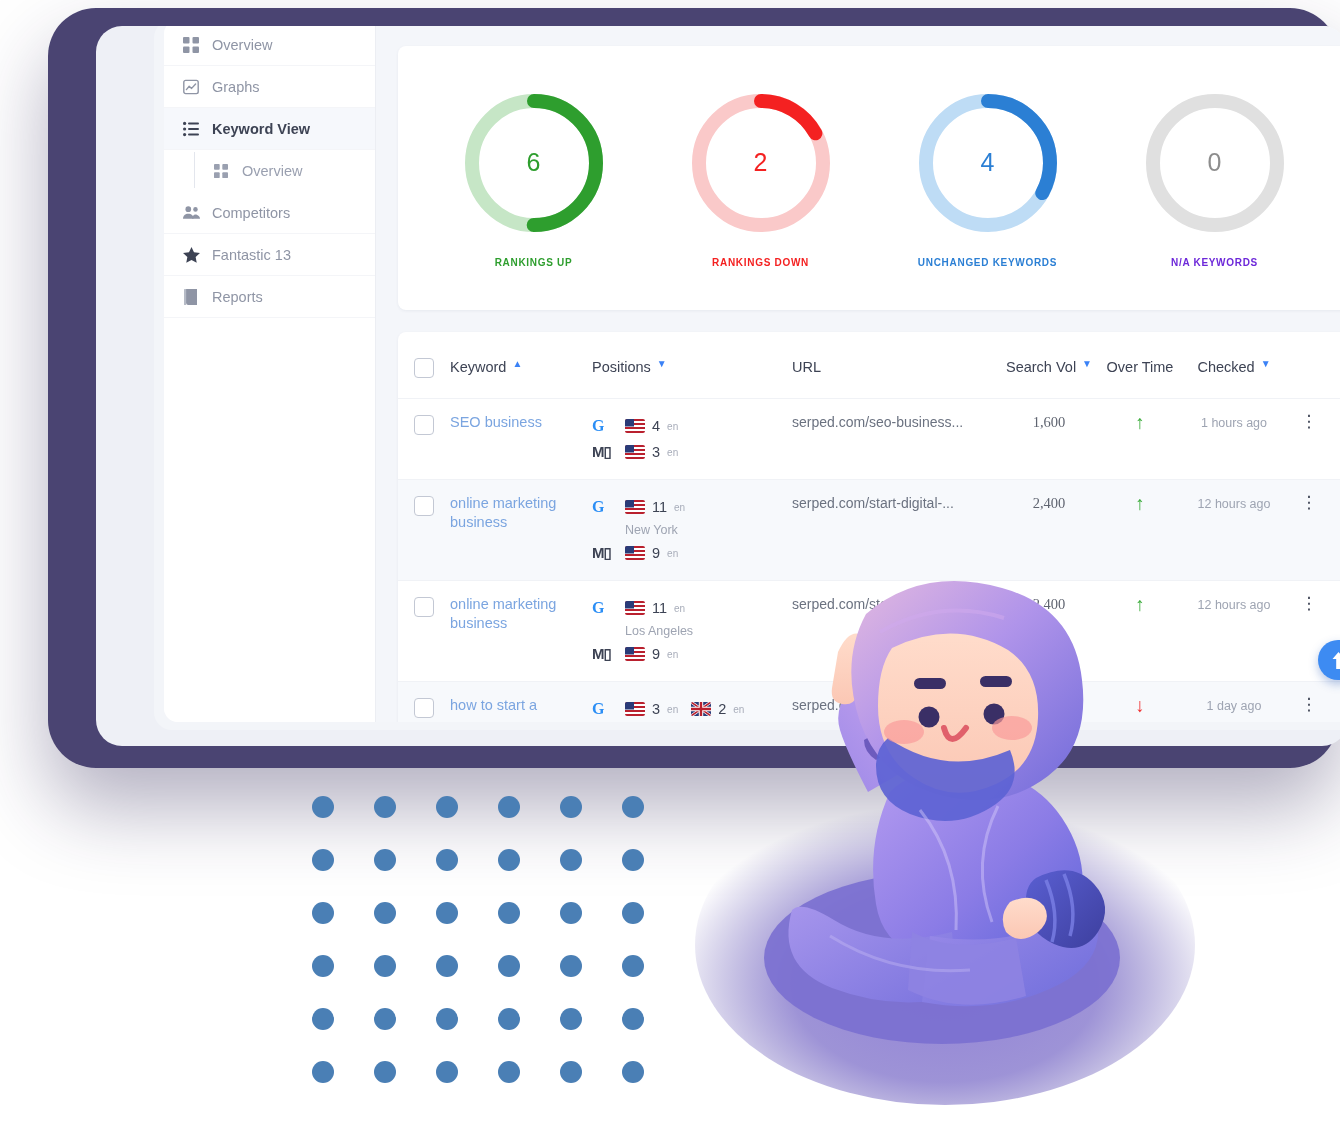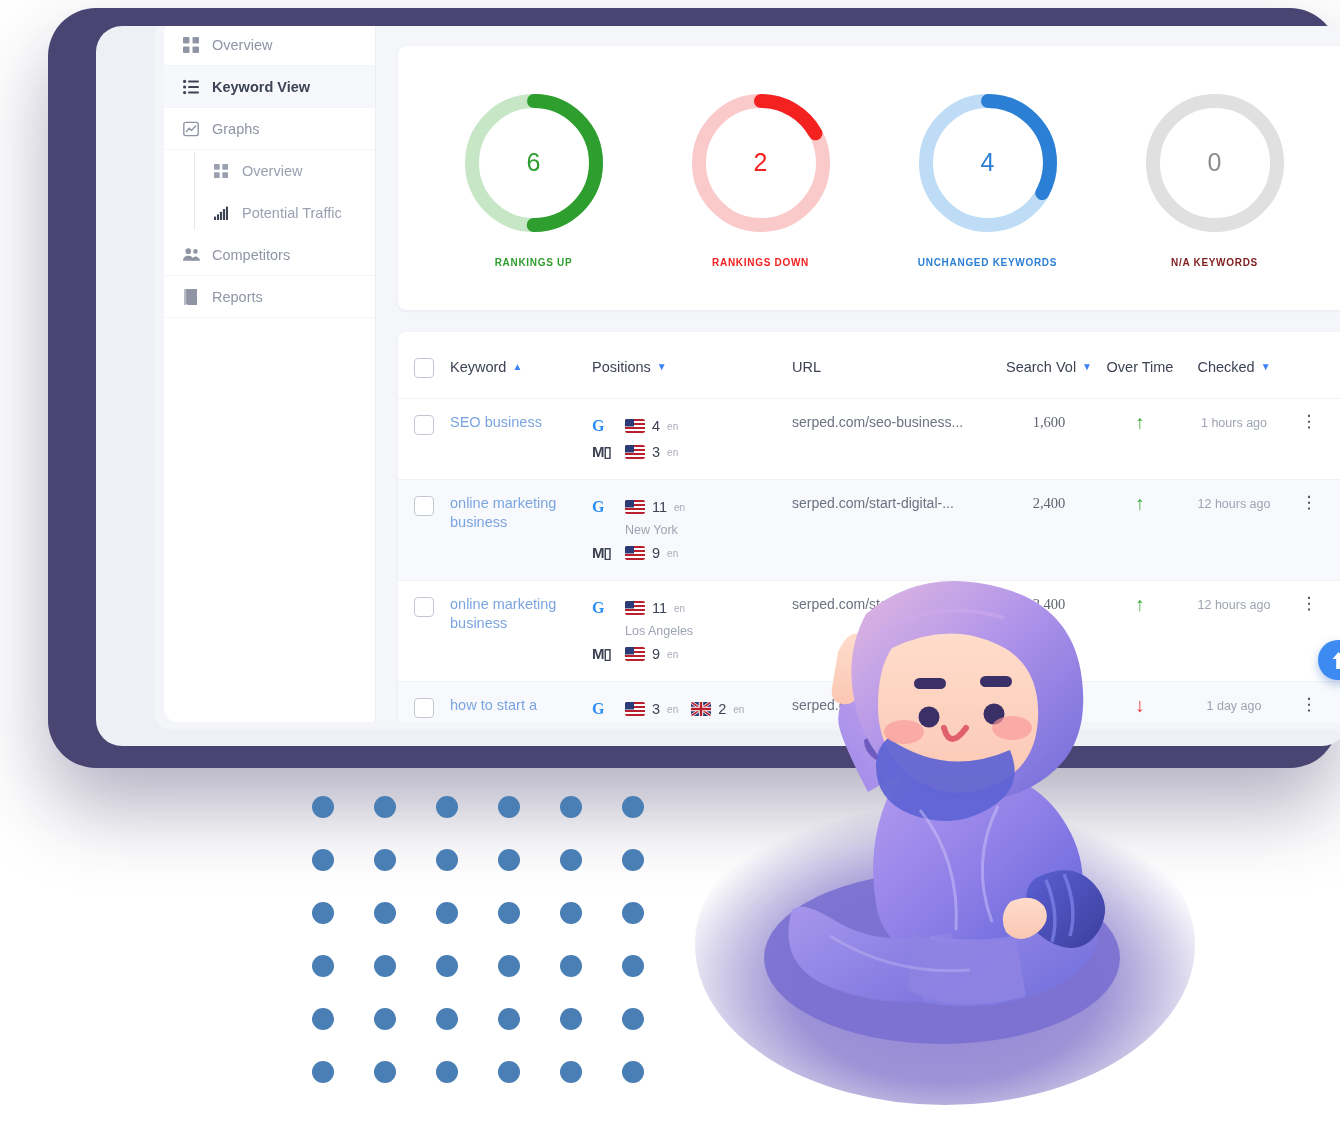--- a/index.html
+++ b/index.html
@@ -135,21 +135,21 @@
   .trow.alt { background: #f7f9fc; }
   .c-chk   { flex:0 0 52px; display:flex; justify-content:center; padding-top:2px; }
   .c-kw    { flex:0 0 142px; }
   .c-pos   { flex:0 0 200px; }
   .c-url   { flex:0 0 205px; }
   .c-vol   { flex:0 0 104px; text-align:center; }
   .c-time  { flex:0 0 78px; text-align:center; }
   .c-chk2  { flex:0 0 110px; text-align:center; }
   .c-menu  { flex:0 0 40px; text-align:center; }
 
-  .th { font-size: 14.5px; color:#3d4354; display:flex; align-items:center; gap:6px; }
+  .th { font-size: 14.5px; color:#3d4354; display:flex; gap:6px; }
   .th.center { justify-content:center; }
   .caret { color:#3b82f6; font-size:10px; line-height:1; }
 
   .checkbox {
     width: 20px; height: 20px;
     border: 1.5px solid #c3c8d4;
     border-radius: 4px;
     background:#fff;
     cursor:pointer;
   }
@@ -208,84 +208,80 @@
           <div class="nav-item">
             <span class="ico">
               <svg width="16" height="16" viewBox="0 0 16 16" fill="#8f95a5">
                 <rect x="0" y="0" width="6.5" height="6.5" rx="1"></rect>
                   <rect x="9.5" y="0" width="6.5" height="6.5" rx="1"></rect>
                 <rect x="0" y="9.5" width="6.5" height="6.5" rx="1"></rect>
                   <rect x="9.5" y="9.5" width="6.5" height="6.5" rx="1"></rect>
               </svg>
             </span>
             <span>Overview</span>
+          </div>
+
+          <div class="nav-item">
+            <span class="ico">
+              <svg width="16" height="16" viewBox="0 0 16 16" fill="none" stroke="#8f95a5" stroke-width="1.4">
+                <rect x="0.8" y="1.4" width="14.4" height="13.2" rx="1.8"></rect>
+                <path d="M3.4 10.6 L6.2 7.2 L8.6 9.4 L12.6 5" stroke-linecap="round" stroke-linejoin="round"></path>
+              </svg>
+            </span>
+            <span>Graphs</span>
           </div>
 
           <div class="nav-item active">
             <span class="ico">
               <svg width="16" height="16" viewBox="0 0 16 16" fill="#3d4354">
                 <circle cx="1.6" cy="2.4" r="1.6"></circle>
                   <rect x="5" y="1.4" width="11" height="2" rx="1"></rect>
                 <circle cx="1.6" cy="8" r="1.6"></circle>
                   <rect x="5" y="7" width="11" height="2" rx="1"></rect>
                 <circle cx="1.6" cy="13.6" r="1.6"></circle>
                   <rect x="5" y="12.6" width="11" height="2" rx="1"></rect>
               </svg>
             </span>
             <span>Keyword View</span>
           </div>
 
-          <div class="nav-item">
-            <span class="ico">
-              <svg width="16" height="16" viewBox="0 0 16 16" fill="none" stroke="#8f95a5" stroke-width="1.4">
-                <rect x="0.8" y="1.4" width="14.4" height="13.2" rx="1.8"></rect>
-                <path d="M3.4 10.6 L6.2 7.2 L8.6 9.4 L12.6 5" stroke-linecap="round" stroke-linejoin="round"></path>
-              </svg>
-            </span>
-            <span>Graphs</span>
-          </div>
-
           <div class="nav-sub-wrap">
             <div class="nav-sub">
               <span class="ico">
                 <svg width="14" height="14" viewBox="0 0 16 16" fill="#9aa0b0">
                   <rect x="0" y="0" width="6.5" height="6.5" rx="1"></rect>
                     <rect x="9.5" y="0" width="6.5" height="6.5" rx="1"></rect>
                   <rect x="0" y="9.5" width="6.5" height="6.5" rx="1"></rect>
                     <rect x="9.5" y="9.5" width="6.5" height="6.5" rx="1"></rect>
                 </svg>
               </span>
               <span>Overview</span>
             </div>
-            <div class="nav-sub">
-              <span class="ico">
-                <svg width="14" height="14" viewBox="0 0 16 16" fill="#3d4354">
-                  <rect x="0" y="12" width="2.4" height="4" rx=".6"></rect>
-                  <rect x="3.4" y="9.5" width="2.4" height="6.5" rx=".6"></rect>
-                  <rect x="6.8" y="6.5" width="2.4" height="9.5" rx=".6"></rect>
-                  <rect x="10.2" y="3.5" width="2.4" height="12.5" rx=".6"></rect>
-                  <rect x="13.6" y="0.5" width="2.4" height="15.5" rx=".6"></rect>
-                </svg>
-              </span>
-              <span>Potential Traffic</span>
-            </div>
           </div>
 
           <div class="nav-item">
             <span class="ico">
               <svg width="17" height="15" viewBox="0 0 18 15" fill="#8f95a5">
                 <circle cx="5.6" cy="4" r="3"></circle>
                   <path d="M0 14c0-3.1 2.5-5.2 5.6-5.2S11.2 10.9 11.2 14z"></path>
                 <circle cx="13.2" cy="4.2" r="2.4"></circle>
                   <path d="M9.6 14c0-2.6 1.8-4.4 3.6-4.4S18 11.4 18 14z"></path>
               </svg>
             </span>
             <span>Competitors</span>
           </div>
 
+          <div class="nav-item">
+            <span class="ico">
+              <svg width="17" height="16" viewBox="0 0 18 17" fill="#3d4354">
+                <path d="M9 0l2.65 5.55 6.35.82-4.6 4.3 1.15 6.06L9 13.9 3.45 16.73 4.6 10.67 0 6.37l6.35-.82z"></path>
+              </svg>
+            </span>
+            <span>Fantastic 13</span>
+          </div>
 
           <div class="nav-item">
             <span class="ico">
               <svg width="15" height="16" viewBox="0 0 15 16" fill="#8f95a5">
                 <path d="M2 0h11v16H4.2c-1.2 0-2.2-1-2.2-2.2z"></path>
                 <rect x="0" y="0" width="2.2" height="16" rx=".6" fill="#b6bbc6"></rect>
               </svg>
             </span>
             <span>Reports</span>
           </div>
@@ -328,21 +324,21 @@
               <div class="donut-label" style="color:#2b7fd4">UNCHANGED KEYWORDS</div>
             </div>
 
             <div class="donut-cell">
               <div class="donut">
                 <svg width="148" height="148" viewBox="0 0 148 148">
                   <circle cx="74" cy="74" r="62" fill="none" stroke="#e0e0e0" stroke-width="14"></circle>
                 </svg>
                 <span class="num" style="color:#8d8d8d">0</span>
               </div>
-              <div class="donut-label" style="color:#7f1d1d">N/A KEYWORDS</div>
+              <div class="donut-label" style="color:#6d28d9">N/A KEYWORDS</div>
             </div>
           </section>
 
           <section class="card table-card">
 
             <div class="trow head">
               <div class="c-chk">
                 <span class="checkbox"></span>
               </div>
               <div class="c-kw">

